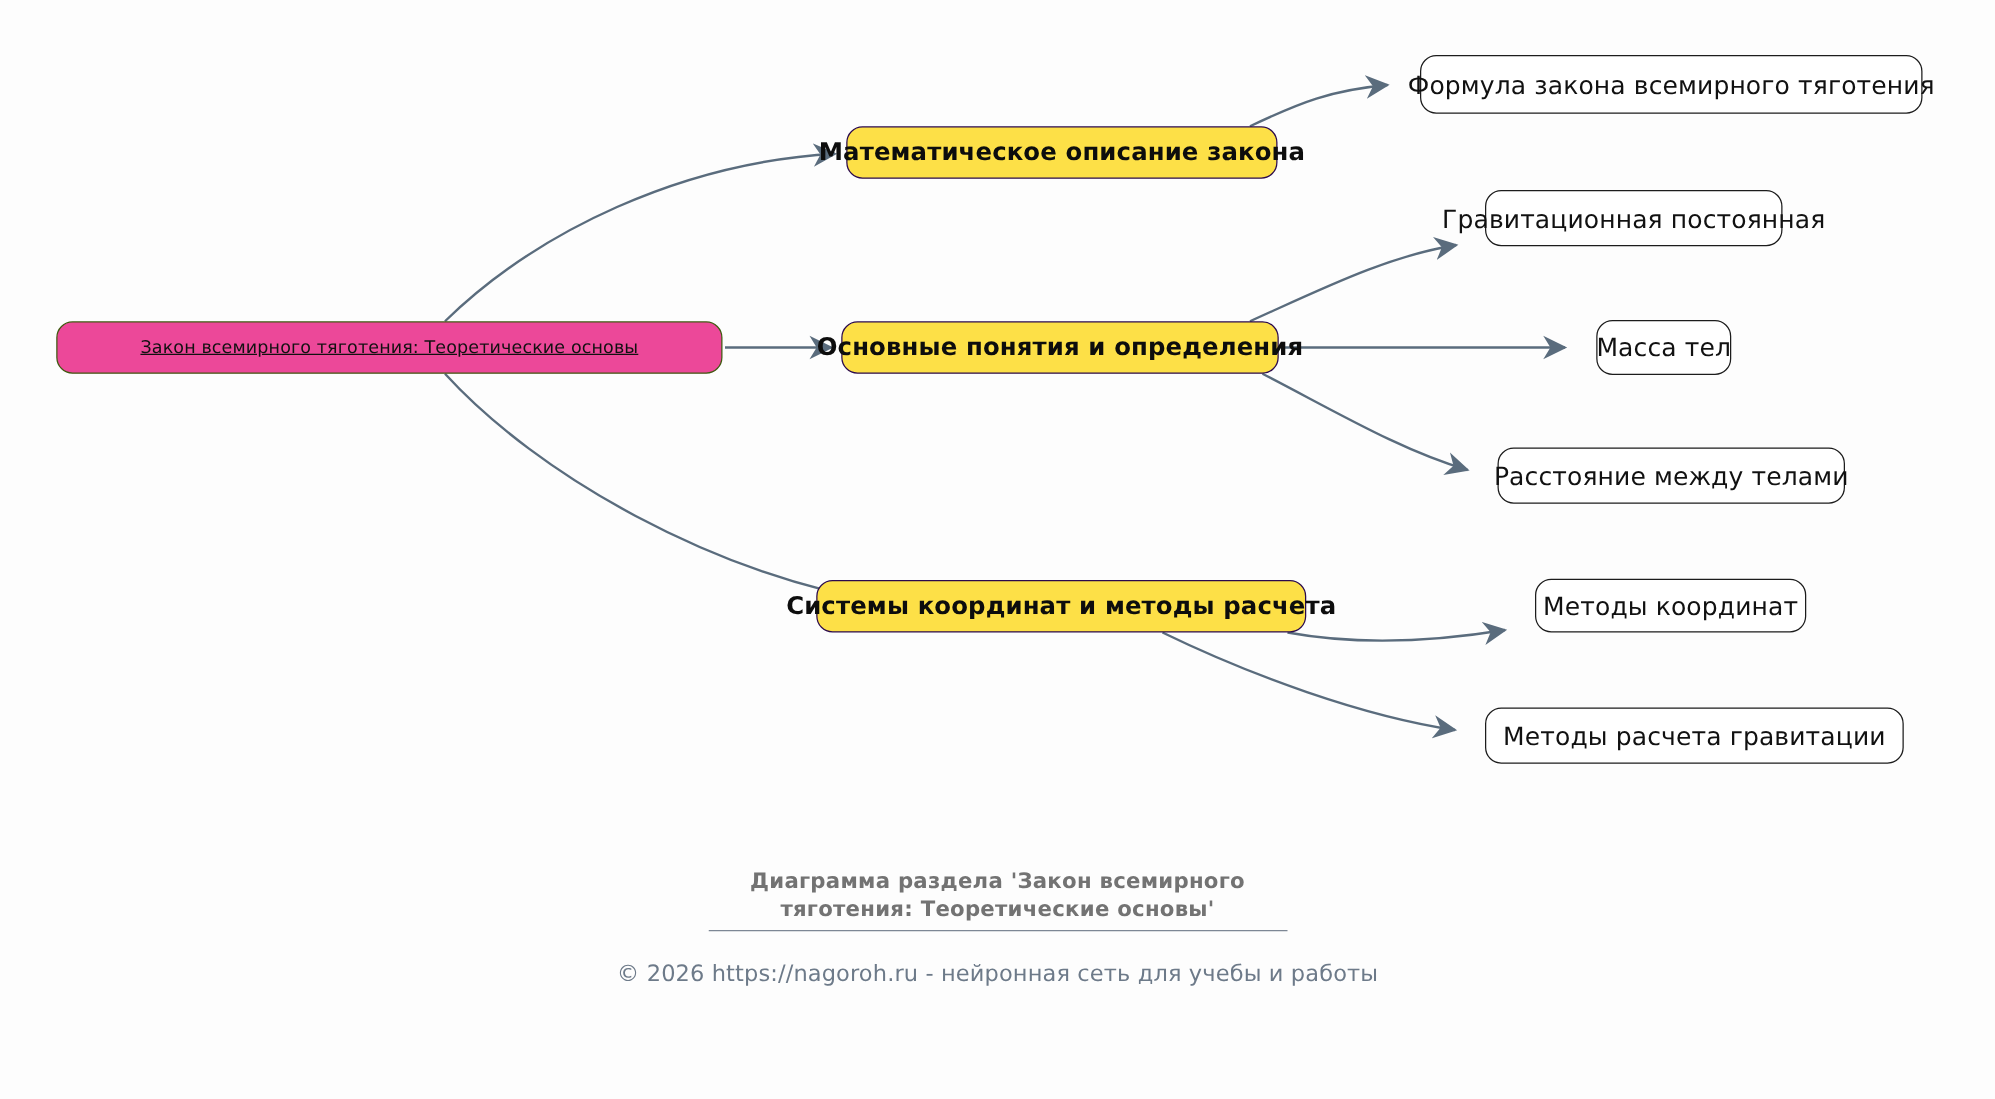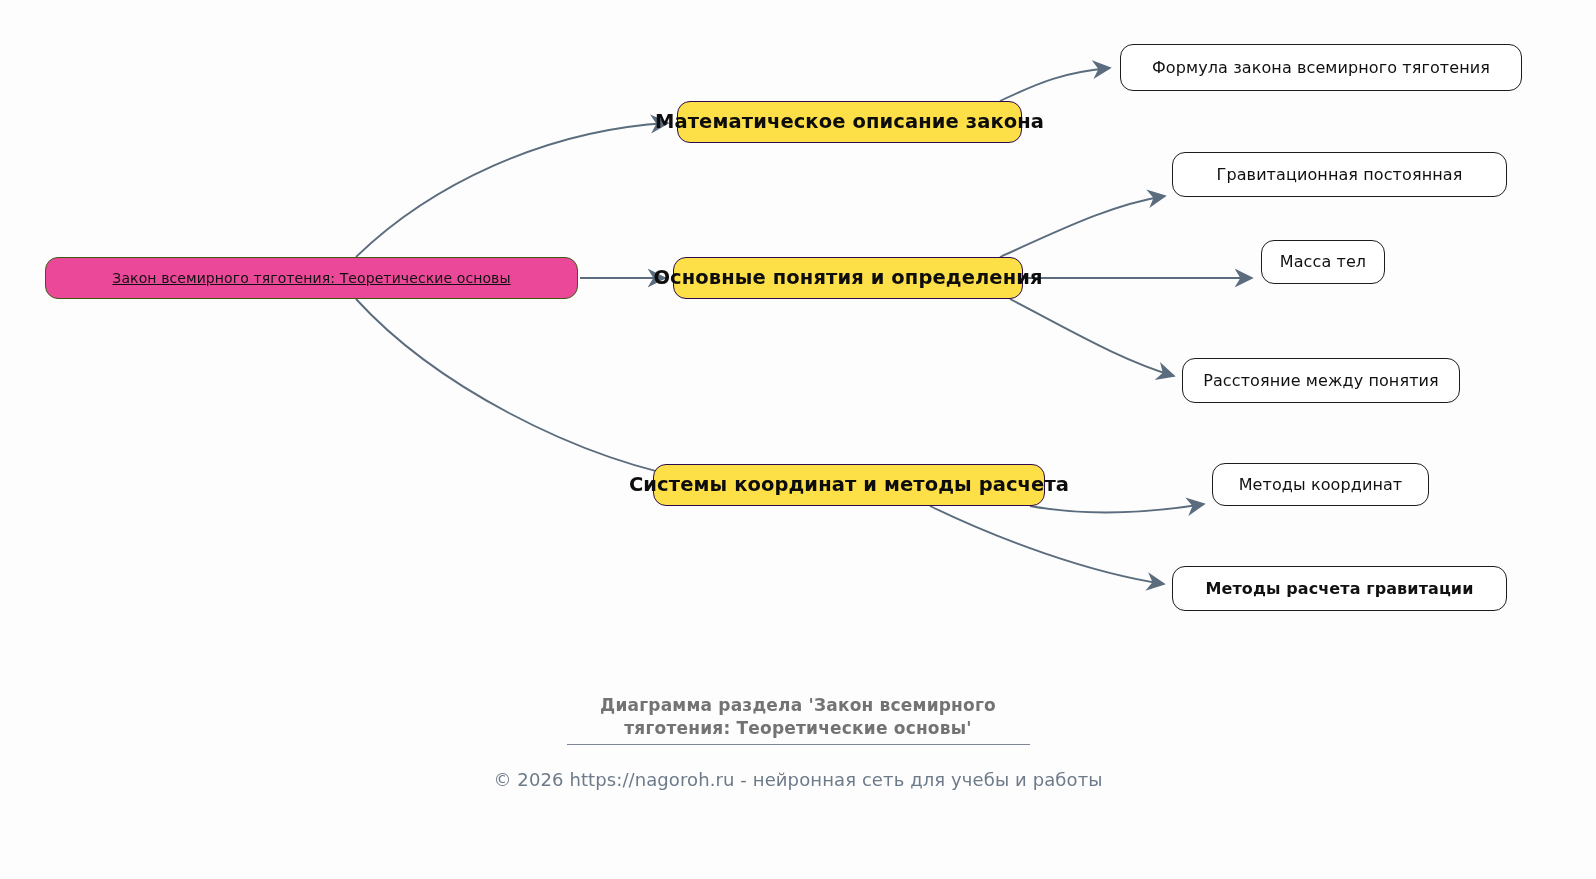--- a/index.html
+++ b/index.html
@@ -57,21 +57,22 @@
     color: #0d0d0d;
     font-size: 19.5px;
     font-weight: 600;
   }
   
   .node-leaf {
     background: #ffffff;
     border: 1.7px solid #1c1c1c;
     border-radius: 13px;
     color: #111111;
-    font-size: 16px;
+    font-size: 20px;
+    margin-left: 16px;
   }
   
   #caption {
     position: absolute;
     left: 0;
     width: 1596px;
     text-align: center;
   }
   .caption-title {
     font-size: 17px;
@@ -134,37 +135,37 @@
   </div>
 
   <div class="node node-branch" style="left:653px; top:464px; width:392px; height:42px;">
     <span class="node-label">Системы координат и методы расчета</span>
   </div>
 
   <div class="node node-leaf" style="left:1120px; top:44px; width:402px; height:47px;">
     <span class="node-label">Формула закона всемирного тяготения</span>
   </div>
 
-  <div class="node node-leaf" style="left:1172px; top:152px; width:335px; height:45px;">
+  <div class="node node-leaf" style="left:1172px; top:152px; width:238px; height:45px;">
     <span class="node-label">Гравитационная постоянная</span>
   </div>
 
-  <div class="node node-leaf" style="left:1261px; top:240px; width:124px; height:44px;">
+  <div class="node node-leaf" style="left:1261px; top:256px; width:108px; height:44px;">
     <span class="node-label">Масса тел</span>
   </div>
 
   <div class="node node-leaf" style="left:1182px; top:358px; width:278px; height:45px;">
-    <span class="node-label">Расстояние между понятия</span>
+    <span class="node-label">Расстояние между телами</span>
   </div>
 
   <div class="node node-leaf" style="left:1212px; top:463px; width:217px; height:43px;">
     <span class="node-label">Методы координат</span>
   </div>
 
-  <div class="node node-leaf" style="left:1172px; top:566px; width:335px; height:45px;font-weight:bold;">
+  <div class="node node-leaf" style="left:1172px; top:566px; width:335px; height:45px;">
     <span class="node-label">Методы расчета гравитации</span>
   </div>
 
   <div id="caption" style="top:694px;">
     <div class="caption-title">Диаграмма раздела 'Закон всемирного</div>
     <div class="caption-title">тяготения: Теоретические основы'</div>
     <div class="caption-rule"></div>
     <div class="caption-copyright">© 2026 https://nagoroh.ru - нейронная сеть для учебы и работы</div>
   </div>
 

